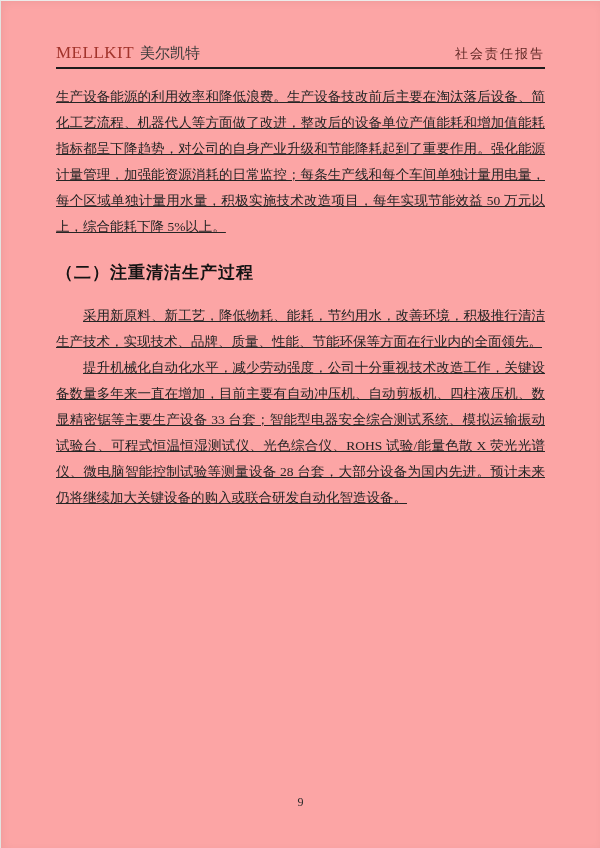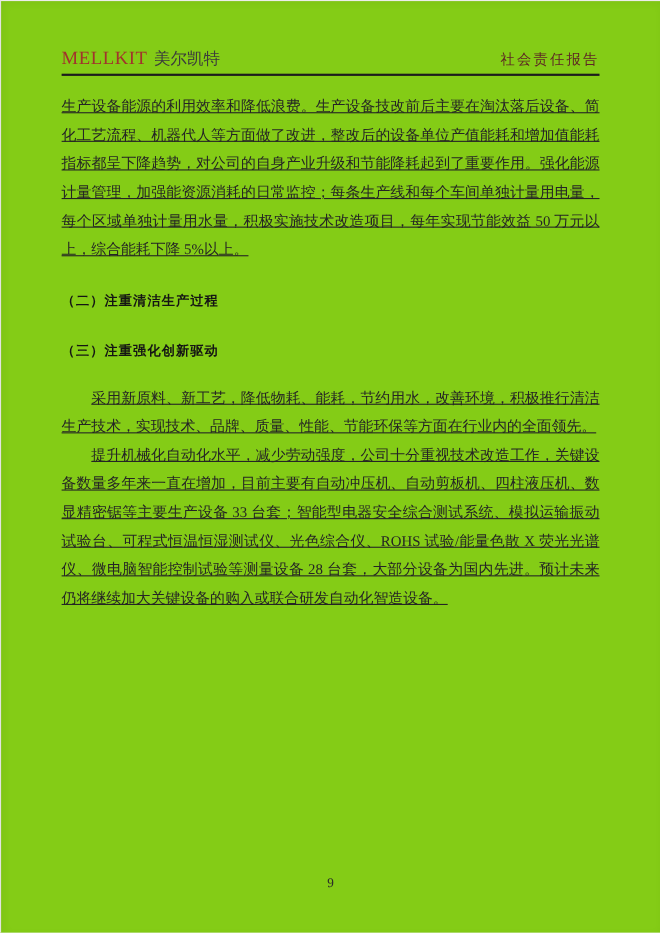--- a/index.html
+++ b/index.html
@@ -6,21 +6,21 @@
     margin: 0;
     padding: 0;
     background: #f4f4f2;
     font-family: "Liberation Serif", "DejaVu Serif", serif;
   }
   .sheet {
     position: relative;
     width: 600px;
     height: 848px;
     margin: 0 auto;
-    background: #84cc16;
+    background: #fca5a5;
     box-sizing: border-box;
     padding: 42px 55px 0 55px;
     box-shadow: inset 2px 2px 8px rgba(0,0,0,0.05);
     border-left: 1px solid #e3e3e0;
     border-top: 1px solid #ececea;
     overflow: hidden;
   }
   .page-header {
     display: flex;
     justify-content: space-between;
@@ -57,21 +57,21 @@
   .para {
     margin: 0;
     text-indent: 2em;
     text-decoration: underline;
   }
   .para.no-indent {
     text-indent: 0;
   }
   .sec-heading {
     font-family: "Liberation Sans", "DejaVu Sans", sans-serif;
-    font-size: 12px;
+    font-size: 17px;
     font-weight: bold;
     color: #141414;
     margin: 20px 0 17px 0;
     letter-spacing: 1px;
   }
   .page-footer {
     position: absolute;
     left: 0;
     bottom: 38px;
     width: 100%;
@@ -90,21 +90,20 @@
       <span class="logo-en">MELLKIT</span><span class="logo-cn">美尔凯特</span>
     </div>
     <div class="doc-title">社会责任报告</div>
   </header>
 
   <div class="header-rule"></div>
 
   <main class="doc-body">
     <p class="para no-indent">生产设备能源的利用效率和降低浪费。生产设备技改前后主要在淘汰落后设备、简化工艺流程、机器代人等方面做了改进，整改后的设备单位产值能耗和增加值能耗指标都呈下降趋势，对公司的自身产业升级和节能降耗起到了重要作用。强化能源计量管理，加强能资源消耗的日常监控；每条生产线和每个车间单独计量用电量，每个区域单独计量用水量，积极实施技术改造项目，每年实现节能效益 50 万元以上，综合能耗下降 5%以上。</p>
     <h2 class="sec-heading">（二）注重清洁生产过程</h2>
-    <h2 class="sec-heading">（三）注重强化创新驱动</h2>
     <p class="para">采用新原料、新工艺，降低物耗、能耗，节约用水，改善环境，积极推行清洁生产技术，实现技术、品牌、质量、性能、节能环保等方面在行业内的全面领先。</p>
     <p class="para">提升机械化自动化水平，减少劳动强度，公司十分重视技术改造工作，关键设备数量多年来一直在增加，目前主要有自动冲压机、自动剪板机、四柱液压机、数显精密锯等主要生产设备 33 台套；智能型电器安全综合测试系统、模拟运输振动试验台、可程式恒温恒湿测试仪、光色综合仪、ROHS 试验/能量色散 X 荧光光谱仪、微电脑智能控制试验等测量设备 28 台套，大部分设备为国内先进。预计未来仍将继续加大关键设备的购入或联合研发自动化智造设备。</p>
   </main>
 
   <footer class="page-footer">
     <span>9</span>
   </footer>
 
 </div>
 

